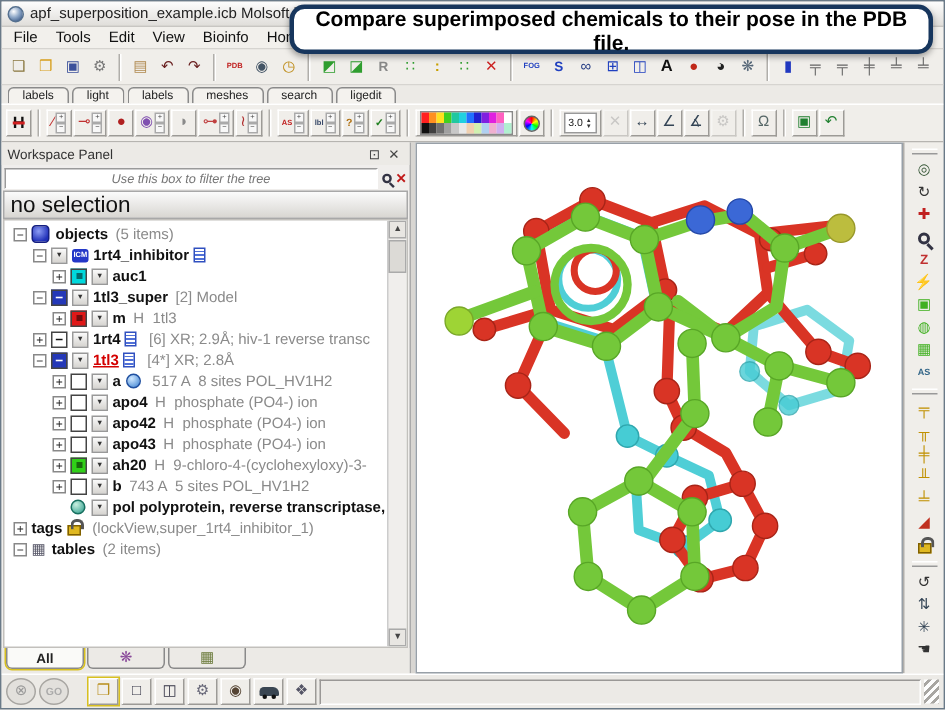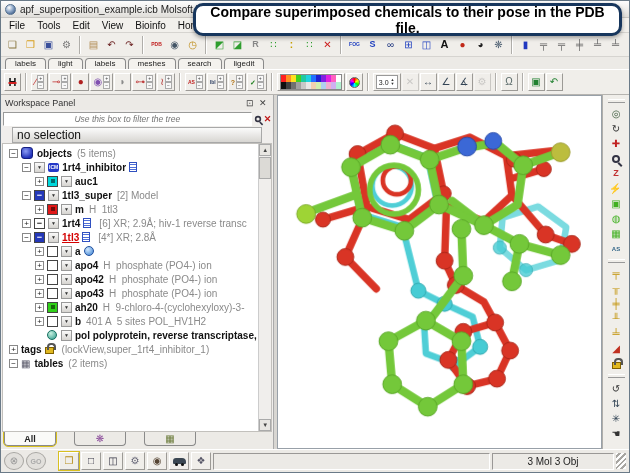--- a/index.html
+++ b/index.html
@@ -41,21 +41,21 @@
 .caricon::after{content:"";position:absolute;left:2px;bottom:-2px;width:3px;height:3px;border-radius:50%;background:#111;box-shadow:6px 0 0 #111}
 
 .main{flex:1;display:flex;min-height:0}
 .workspace{flex:0 0 254px;display:flex;flex-direction:column;background:#f0eeec;border-right:1px solid #aaa;min-height:0}
 .ws-header{flex:0 0 15px;display:flex;align-items:center;font-size:9px;color:#333;padding:0 4px;background:#eceae6}
 .ws-header .spacer{flex:1}
 .ws-hbtn{font-size:9px;width:13px;text-align:center;color:#444}
 .ws-filter{flex:0 0 17px;display:flex;align-items:center;padding:1px 2px;gap:2px}
 .ws-filter input{flex:1;height:14px;border:1px solid;border-color:#9a9a9a #fff #fff #9a9a9a;font-size:8.5px;font-style:italic;text-align:center;color:#666;background:#fff;outline:none;font-family:inherit}
 .ws-filter .fx{font-size:9px;color:#c01818;font-weight:bold}
-.ws-sel{flex:0 0 14px;display:flex;align-items:flex-start;padding:0 4px;font-size:12px;color:#111;background:linear-gradient(#fbfbfb,#d8d6d2);border:1px solid #a8a8a8;margin:0 11px}
+.ws-sel{flex:0 0 14px;display:flex;align-items:flex-start;padding:0 4px;font-size:15px;color:#111;background:linear-gradient(#fbfbfb,#d8d6d2);border:1px solid #a8a8a8;margin:0 1px}
 .ws-tree{flex:1;background:#fff;position:relative;border:1px solid #c2c0bc;margin:0 1px;overflow:hidden;padding-top:2px}
 .tree-scroll{position:absolute;top:0;right:0;width:13px;bottom:0;background:#f0eeec;border-left:1px solid #ccc;display:flex;flex-direction:column;align-items:center}
 .sarrow{width:12px;height:12px;background:#e8e6e2;border:1px solid #aaa;font-size:6px;line-height:10px;text-align:center;color:#444;flex:0 0 12px}
 .sthumb{width:12px;height:22px;background:#dcdad6;border:1px solid #aaa;margin-top:1px}
 .sfill{flex:1}
 .trow{display:flex;align-items:center;height:14px;font-size:10px;padding-left:4px;white-space:nowrap;overflow:hidden}
 .ind{display:inline-block;flex:0 0 auto}
 .ex{width:9px;height:9px;flex:0 0 9px;border:1px solid #888;background:#fff;font-size:8px;line-height:7px;text-align:center;color:#222;margin-right:3px}
 .exsp{width:12px;flex:0 0 12px}
 .cb{width:11px;height:11px;flex:0 0 11px;border:1px solid #444;margin-right:3px;display:flex;align-items:center;justify-content:center;font-size:9px;line-height:1;font-weight:bold}
@@ -63,21 +63,21 @@
 .dd{width:11px;height:11px;flex:0 0 11px;border:1px solid #999;background:linear-gradient(#fafafa,#d6d4d0);color:#333;font-size:5px;display:flex;align-items:center;justify-content:center;margin-right:3px}
 .tname{font-weight:bold;color:#111}
 .tdesc{color:#8a8a8a;margin-left:5px;white-space:pre}
 .icmbadge{background:#2438c8;color:#fff;font-size:5px;font-weight:bold;padding:2px 1px;border-radius:2px;margin-right:3px;flex:0 0 auto;line-height:1}
 .sphereicon{width:12px;height:12px;flex:0 0 12px;border-radius:3px;background:radial-gradient(circle at 38% 32%,#8c9cf4,#2030b8 75%);border:1px solid #141e80;margin-right:4px}
 .docicon{width:8px;height:10px;flex:0 0 8px;border:1px solid #3050c0;background:linear-gradient(180deg,#fff 15%,#5070d8 15% 28%,#fff 28% 45%,#5070d8 45% 58%,#fff 58% 75%,#5070d8 75% 88%,#fff 88%);margin:0 3px}
 .globeicon{width:10px;height:10px;border-radius:50%;background:radial-gradient(circle at 35% 30%,#d0e8ff,#3a80d0);border:1px solid #2050a0;margin:0 3px;flex:0 0 10px}
 .globe2icon{width:10px;height:10px;border-radius:50%;background:radial-gradient(circle at 35% 30%,#c8f0e0,#2a9a8a);border:1px solid #187060;margin-right:4px;flex:0 0 10px}
 .tableglyph{font-size:10px;color:#556;margin-right:4px}
 .tlock{margin:0 3px;margin-top:3px}
-.ws-tabs{flex:0 0 17px;display:flex;align-items:flex-start;background:#eceae6;padding:0 3px;gap:18px}
+.ws-tabs{flex:0 0 17px;display:flex;align-items:flex-start;background:#eceae6;padding:0 3px;gap:2px}
 .btab{height:14px;min-width:52px;display:flex;align-items:center;justify-content:center;font-size:9px;border:1px solid #8a8a8a;border-top:none;border-radius:0 0 4px 4px;background:#eceae6;padding:0 12px;color:#222}
 .btab.active{background:#fafaf8;font-weight:bold}
 .splitter{flex:0 0 3px;background:#d8d6d2}
 .viewport{flex:1;background:#ffffff;border:1px solid #98a0a8;position:relative;min-width:0}
 .viewport svg{width:100%;height:100%;display:block}
 .right-toolbar{flex:0 0 27px;background:#f0eeea;border-left:1px solid #b0aeaa;display:flex;flex-direction:column;align-items:center;padding-top:1px;overflow:hidden}
 .right-toolbar .tbtn{height:15px;width:22px;min-width:22px;border-color:transparent;background:transparent;padding:0}
 .right-toolbar .glyph{font-size:10px}
 
 .bottombar{flex:0 0 23px;display:flex;align-items:center;background:#eceae6;border-top:1px solid #fff;padding:0 3px;gap:2px}
@@ -451,20 +451,21 @@
             <span class="docicon"></span>
             <span class="tdesc">[4*] XR; 2.8Å</span>
           </div>
           <div class="trow">
             <span class="ind" style="width: 28px;"></span>
             <span class="ex">+</span>
             <span class="cb" style="background: rgb(255, 255, 255);"></span>
             <span class="dd">▼</span>
             <span class="tname">a</span>
             <span class="globeicon"></span>
+            <span class="tdesc">517 A  8 sites POL_HV1H2</span>
           </div>
           <div class="trow">
             <span class="ind" style="width: 28px;"></span>
             <span class="ex">+</span>
             <span class="cb" style="background: rgb(255, 255, 255);"></span>
             <span class="dd">▼</span>
             <span class="tname">apo4</span>
             <span class="tdesc">H  phosphate (PO4-) ion</span>
           </div>
           <div class="trow">
@@ -492,21 +493,21 @@
             <span class="dd">▼</span>
             <span class="tname">ah20</span>
             <span class="tdesc">H  9-chloro-4-(cyclohexyloxy)-3-</span>
           </div>
           <div class="trow">
             <span class="ind" style="width: 28px;"></span>
             <span class="ex">+</span>
             <span class="cb" style="background: rgb(255, 255, 255);"></span>
             <span class="dd">▼</span>
             <span class="tname">b</span>
-            <span class="tdesc">401 A  5 sites POL_HV1H2</span>
+            <span class="tdesc">743 A  5 sites POL_HV1H2</span>
           </div>
           <div class="trow">
             <span class="ind" style="width: 28px;"></span>
             <span class="exsp"></span>
             <span class="globe2icon"></span>
             <span class="dd">▼</span>
             <span class="tname">pol polyprotein, reverse transcriptase, ch</span>
           </div>
           <div class="trow">
             <span class="ind" style="width: 2px;"></span>
@@ -731,23 +732,20 @@
           <span class="glyph" style="color: rgb(85, 68, 51);">◉</span>
         </div>
         <div class="tbtn">
           <span class="caricon"></span>
         </div>
         <div class="tbtn">
           <span class="glyph" style="color: rgb(85, 85, 102);">❖</span>
         </div>
       </span>
     <div class="sfield sf1"></div>
-    <div class="sfield sf2">
-      <span>3 Mol 3 Obj</span>
-    </div>
     <div class="sgrip"></div>
   </div>
 
   <div class="callout">
     <span>Compare superimposed chemicals to their pose in the PDB file.</span>
   </div>
 
 </div>
 
 </body></html>

